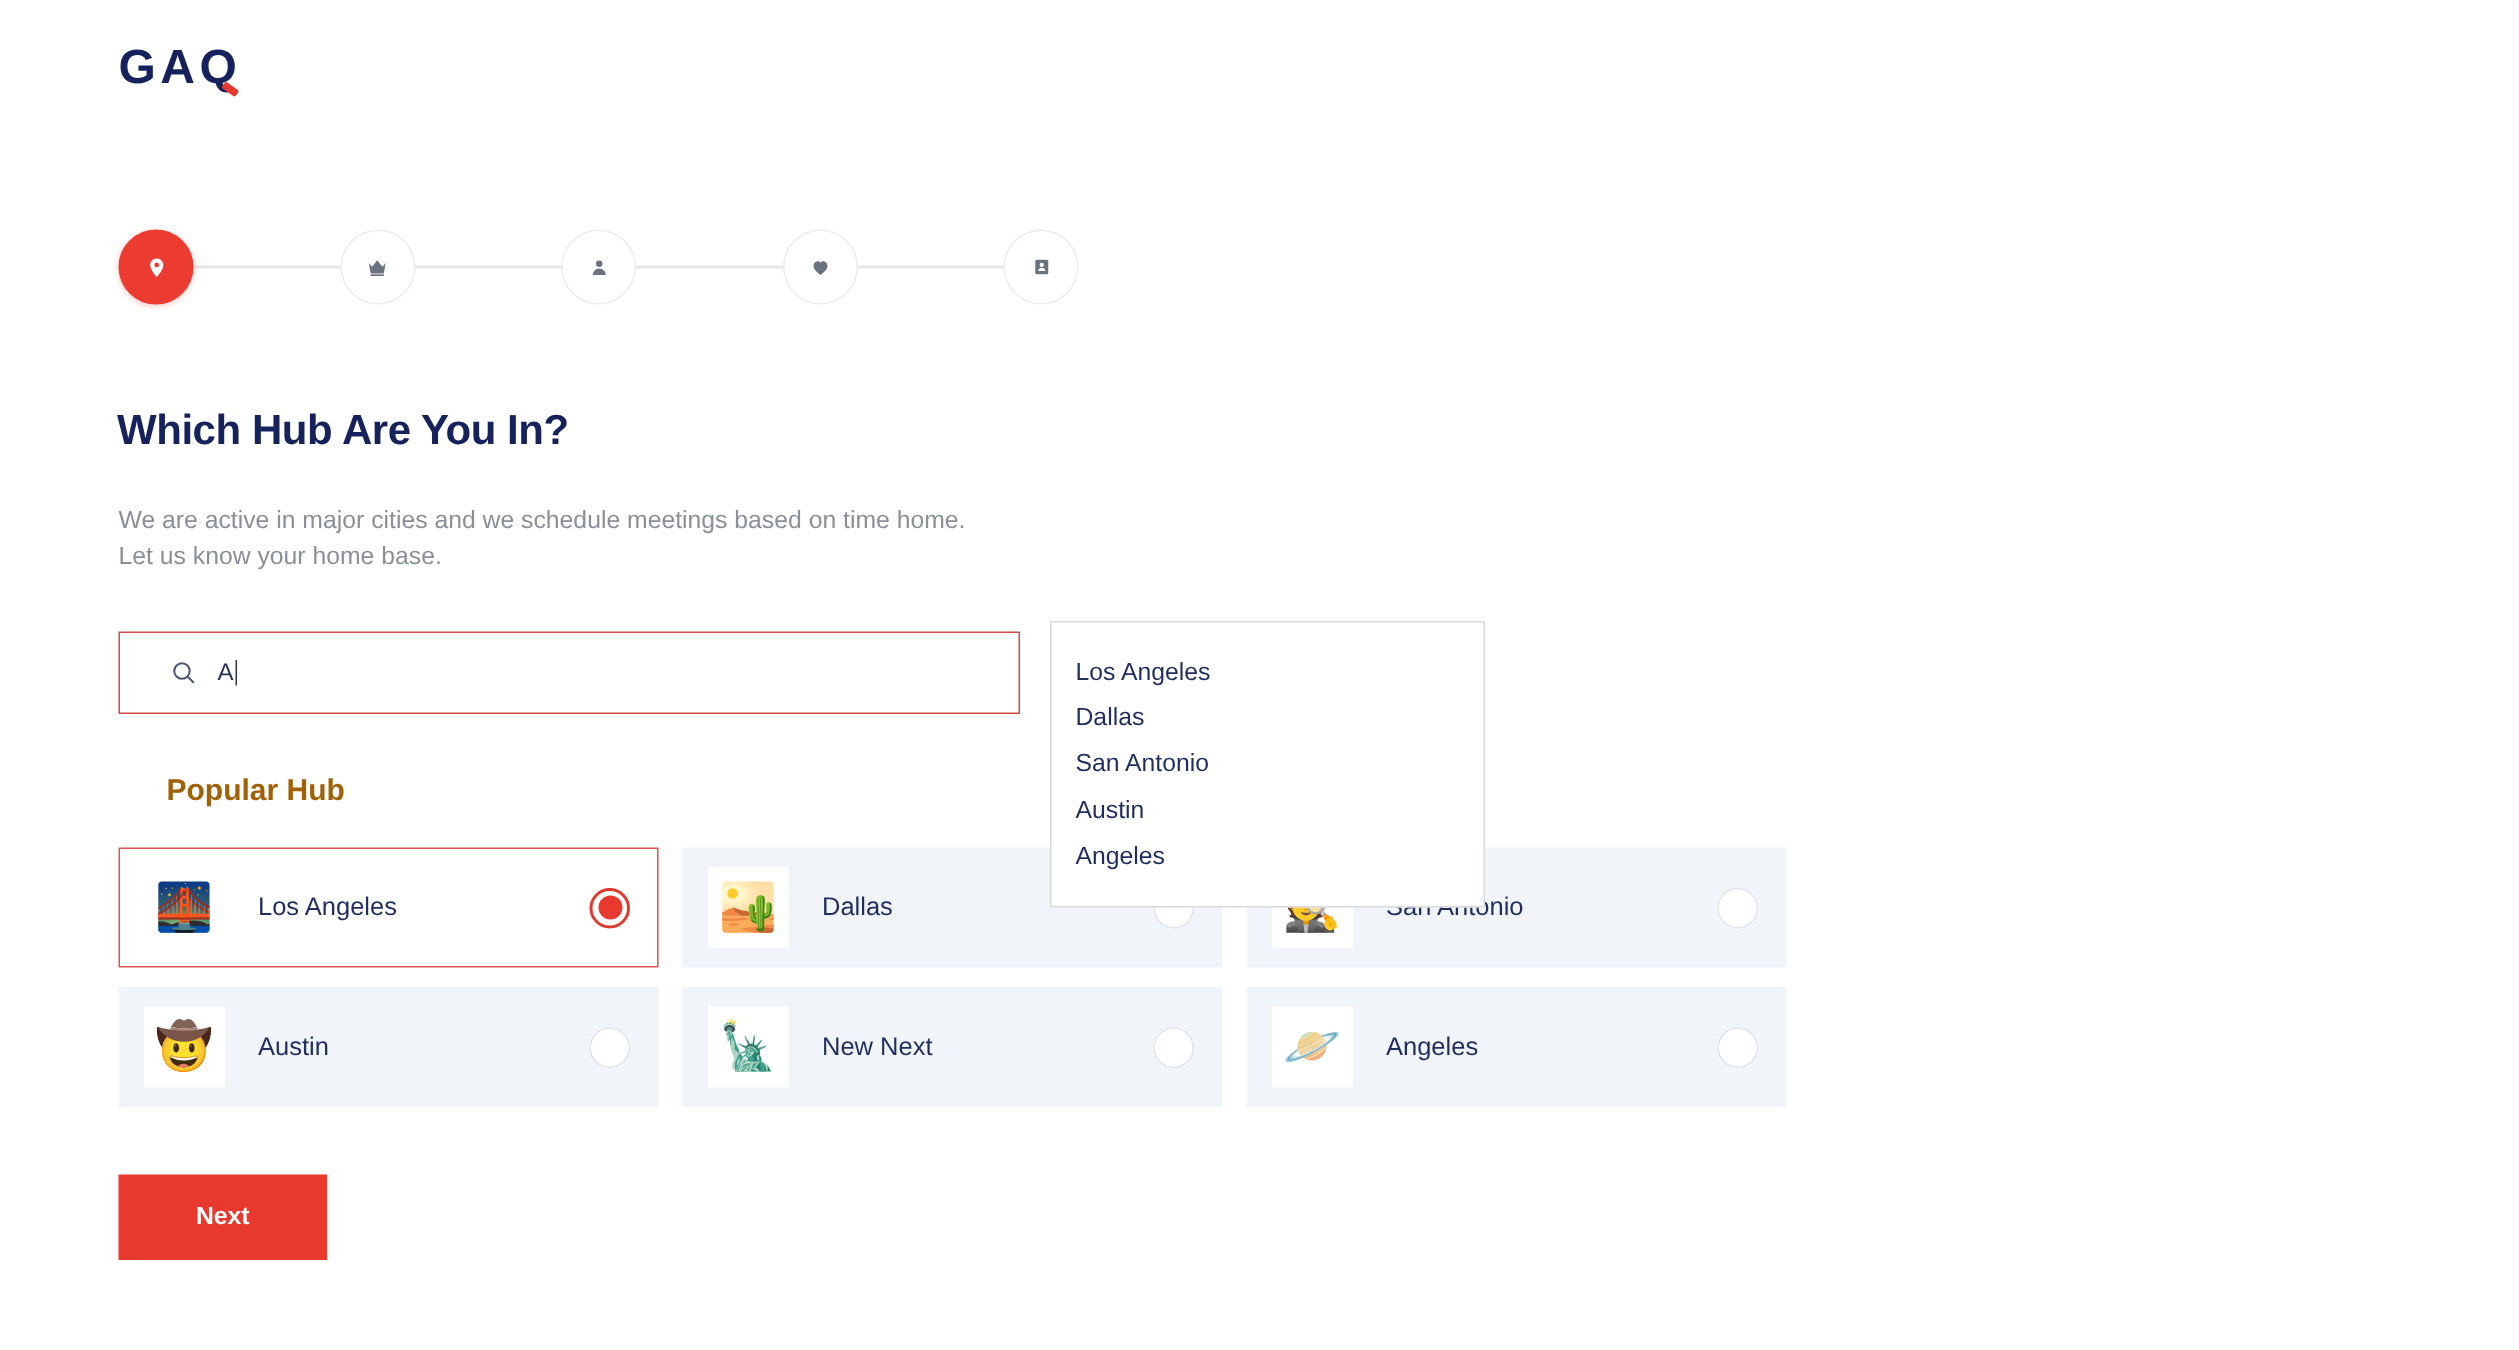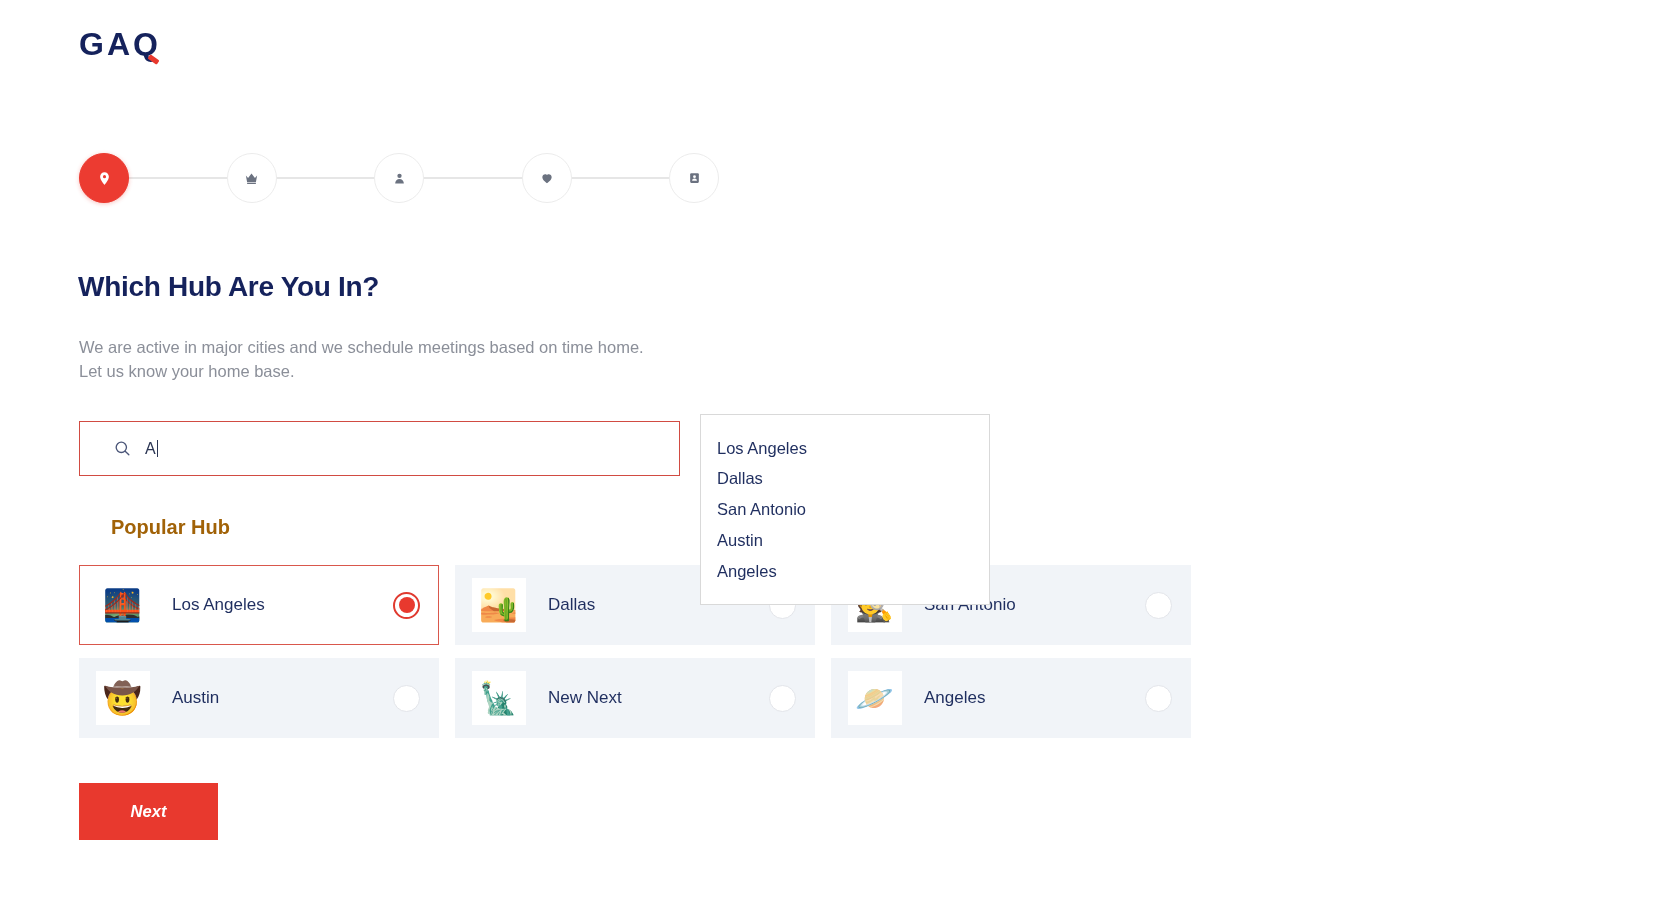--- a/index.html
+++ b/index.html
@@ -237,21 +237,20 @@
     background: #e8392e;
     color: #ffffff;
     font-size: 16.5px;
     font-weight: 700;
     border: none;
     cursor: pointer;
     display: flex;
     align-items: center;
     justify-content: center;
     font-family: "Liberation Sans", sans-serif;
-    font-style: italic;
   }
 </style>
 </head>
 <body>
 
 <div class="page">
 
   <div class="logo">
     <span class="logo-text">GAQ</span>
     <span class="logo-dot"></span>

